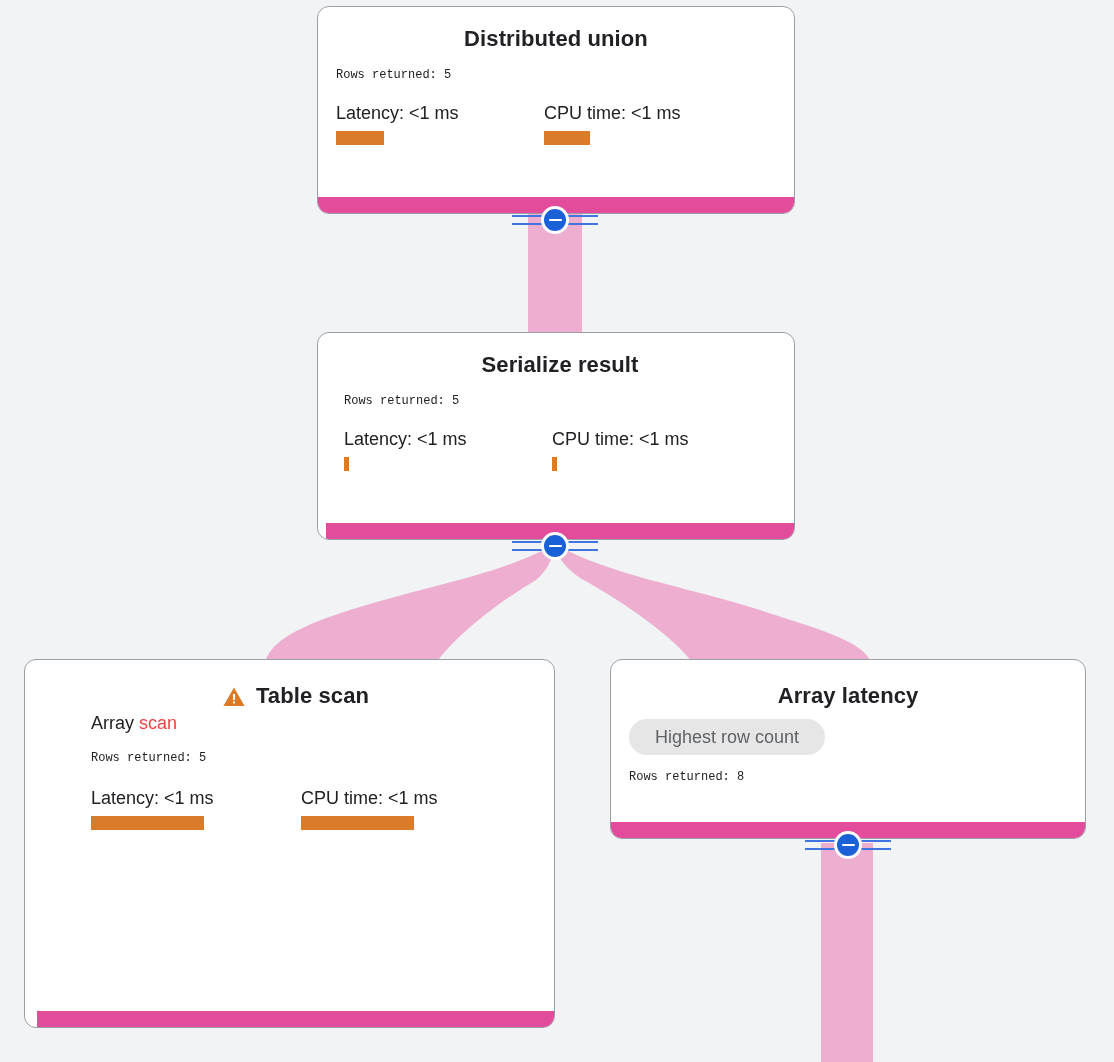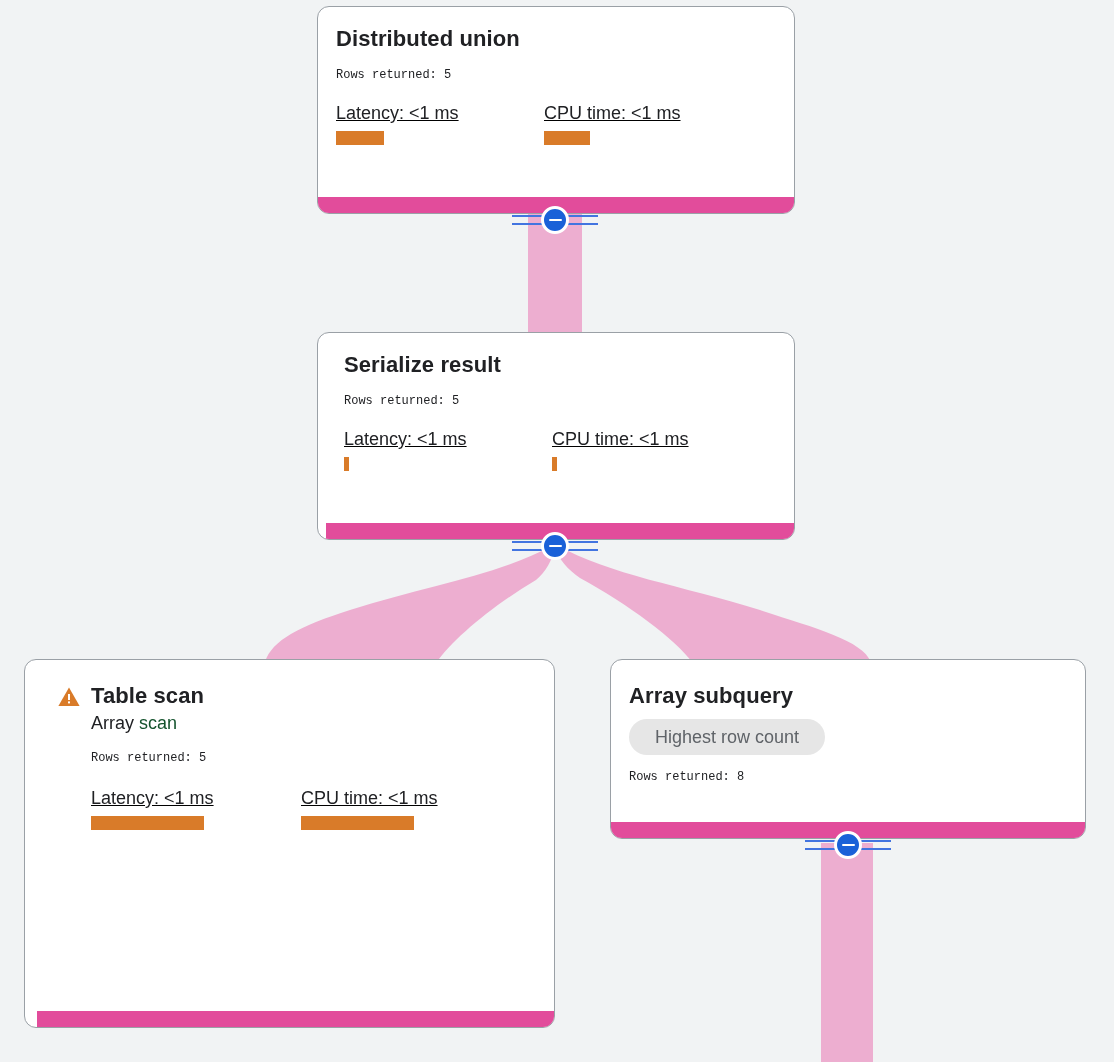--- a/index.html
+++ b/index.html
@@ -55,20 +55,21 @@
     flex: 0 0 auto;
     height: 16px;
     width: 100%;
     background: #E24C9B;
   }
 
   .node-title-row {
     display: flex;
     align-items: flex-start;
     gap: 10px;
+    justify-content: center;
   }
   .node-title {
     font-size: 22px;
     font-weight: bold;
     color: #202124;
     line-height: 28px;
     letter-spacing: 0.1px;
   }
   .warn-icon {
     flex: 0 0 auto;
@@ -110,21 +111,20 @@
     margin-top: 9px;
     font-family: Liberation Mono, monospace;
   }
 
   .metrics {
     display: flex;
     margin-top: 13px;
   }
   .metric {
     box-sizing: border-box;
-    text-decoration: underline;
   }
   .metric-label {
     font-size: 18px;
     color: #202124;
     line-height: 24px;
     white-space: nowrap;
   }
   .metric-bar {
     margin-top: 6px;
     height: 14px;
@@ -265,42 +265,42 @@
       <div class="node-title-row">
         <svg class="warn-icon" viewBox="0 0 24 24">
           <path d="M12 2.4 L22.6 21 L1.4 21 Z" fill="#D97B29"></path>
           <rect x="11" y="9" width="2" height="6" fill="#FFFFFF"></rect>
           <rect x="11" y="16.4" width="2" height="2" fill="#FFFFFF"></rect>
         </svg>
         <div class="node-title">Table scan</div>
       </div>
       <div style="padding-left:34px;">
         <div class="node-sub dim">
-          <span style="color:#202124;">Array</span><span style="color:#14532d;"> scan</span>
+          <span style="color:#202124;">Array</span><span style="color:#ef4444;"> scan</span>
         </div>
         <div class="rows-line">Rows returned: 5</div>
         <div class="metrics" style="margin-top:15px;">
           <div class="metric" style="width:210px;">
             <div class="metric-label">Latency: &lt;1 ms</div>
             <div class="metric-bar" style="width:113px;"></div>
           </div>
           <div class="metric">
             <div class="metric-label">CPU time: &lt;1 ms</div>
             <div class="metric-bar" style="width:113px;"></div>
           </div>
         </div>
       </div>
     </div>
     <div class="node-accent"></div>
   </div>
 
   <div class="plan-node" id="node-array-subquery" style="left:610px; top:659px; width:476px; height:180px;">
     <div class="node-body" style="padding:22px 18px 0 18px;">
       <div class="node-title-row">
-        <div class="node-title">Array subquery</div>
+        <div class="node-title">Array latency</div>
       </div>
       <div class="chip-list" style="margin-top:9px;">
         <div class="chip">Highest row count</div>
       </div>
       <div class="rows-line">Rows returned: 8</div>
     </div>
     <div class="node-accent"></div>
   </div>
 
   <div class="collapse-toggle" style="left:805px; top:830px;">

